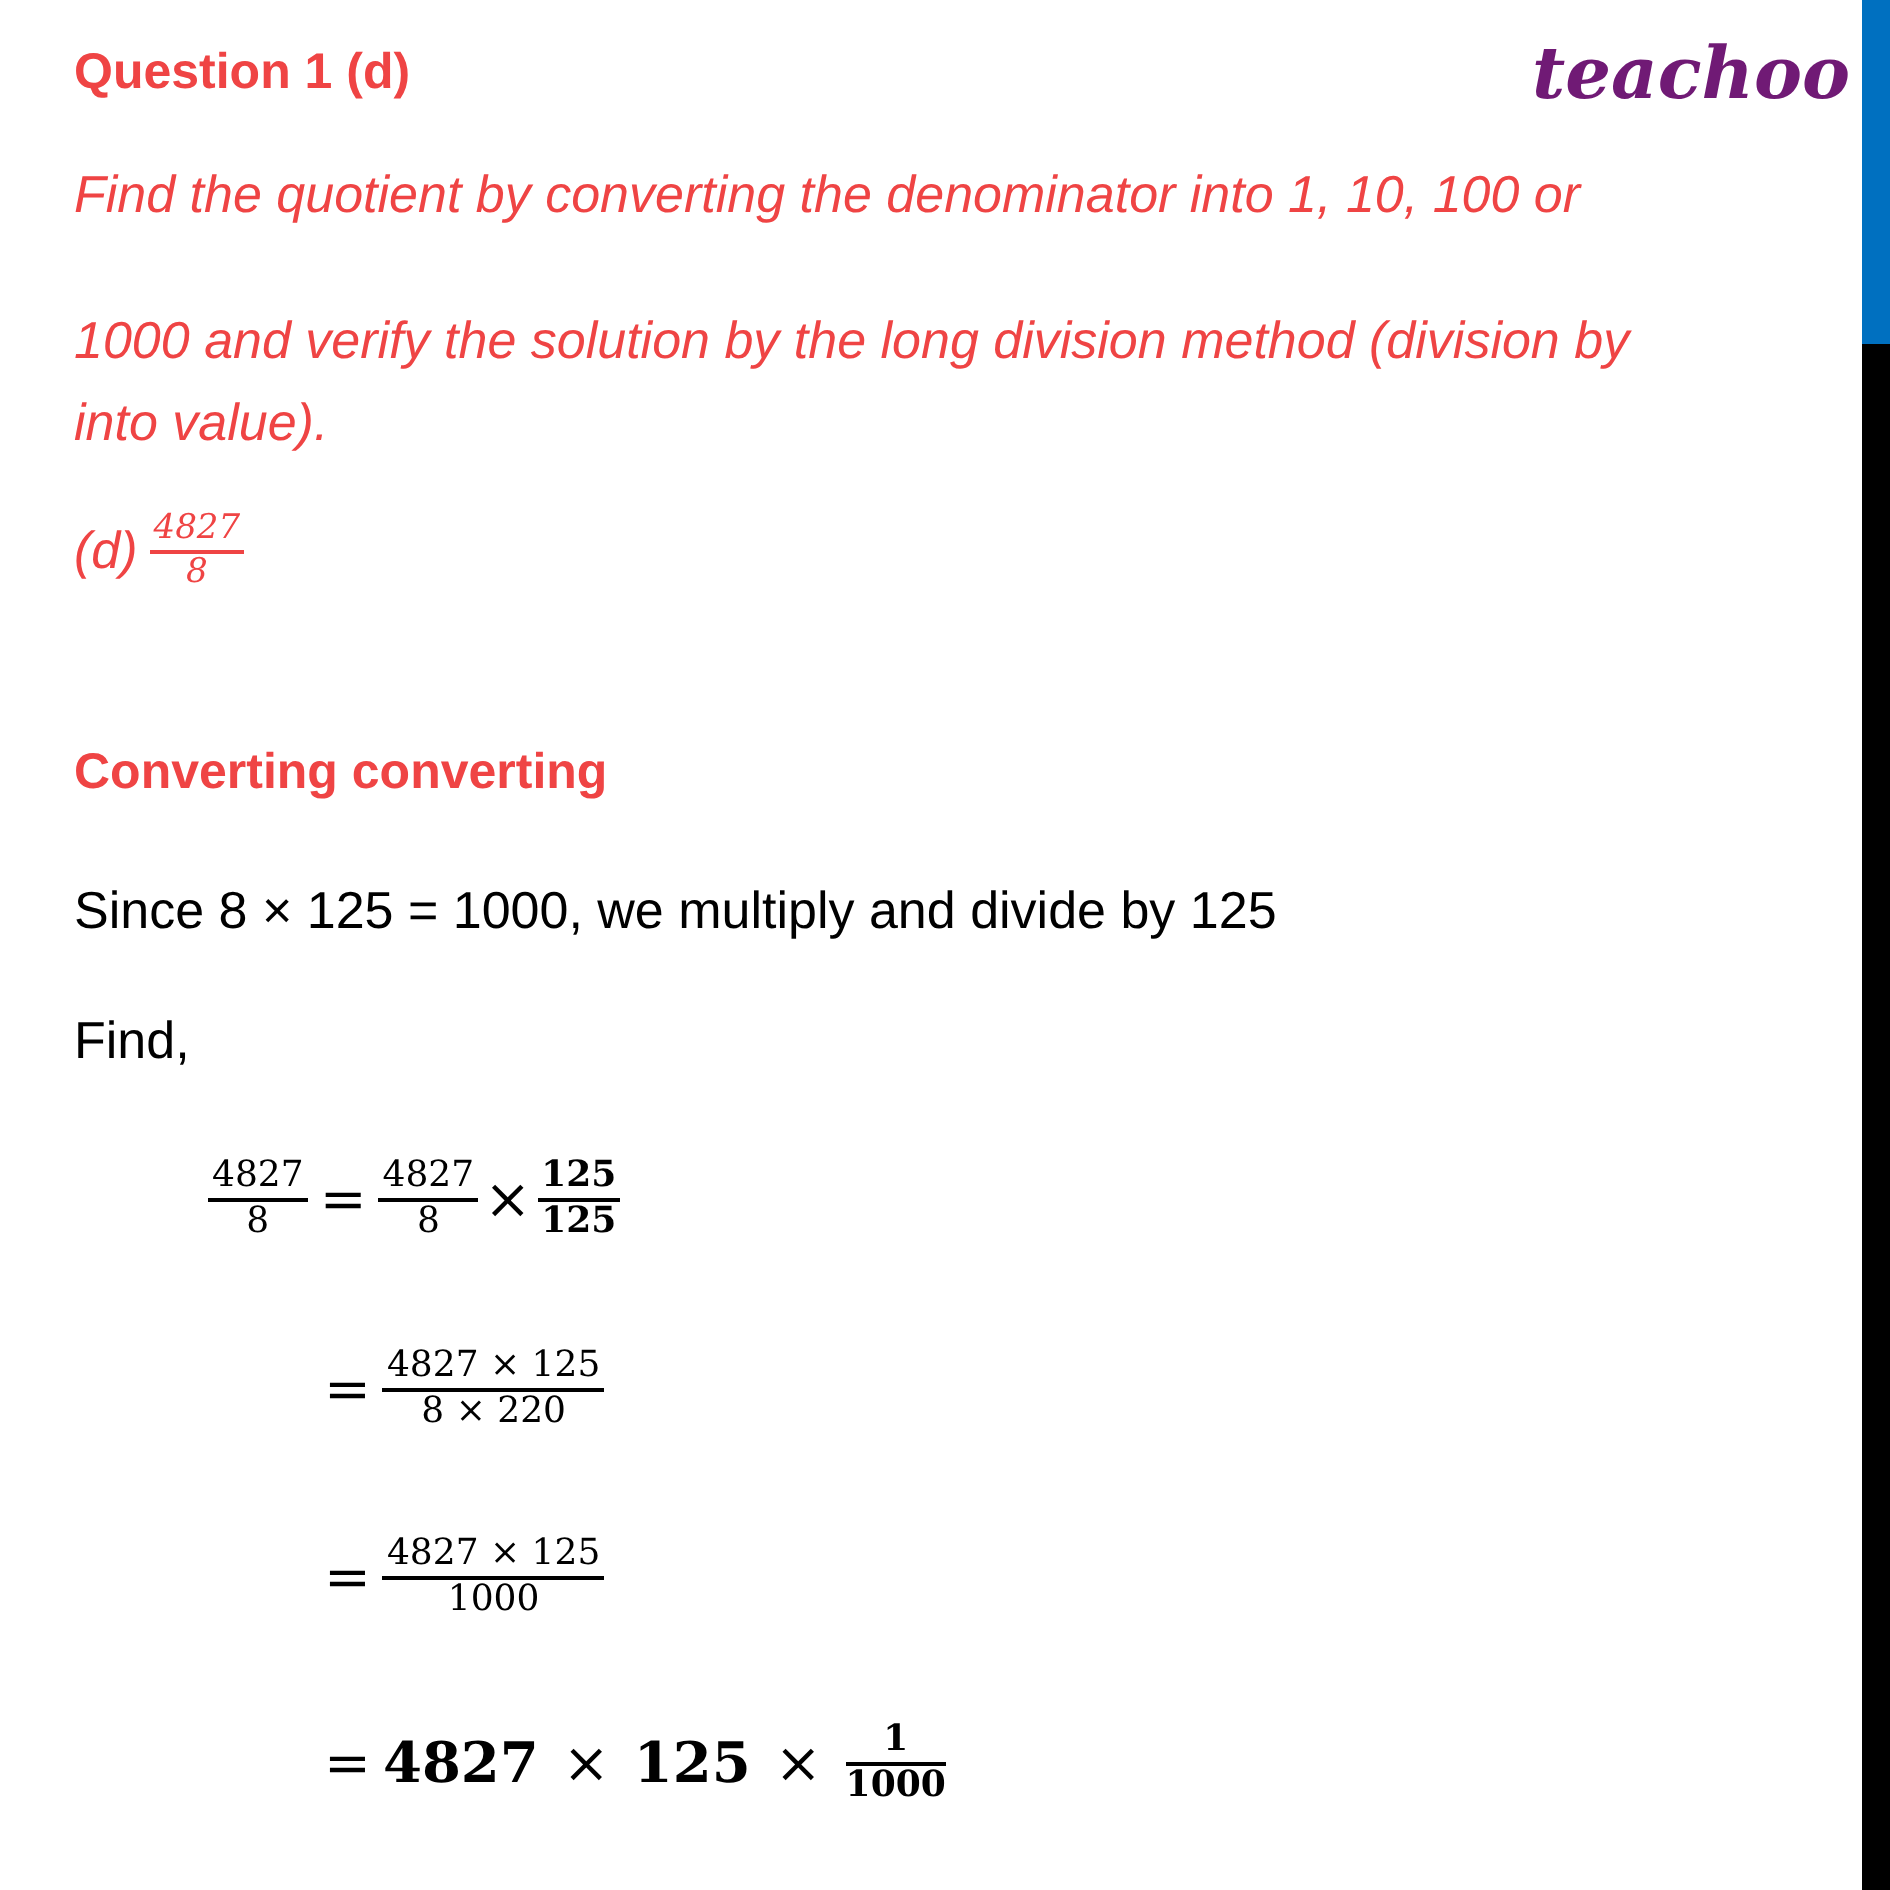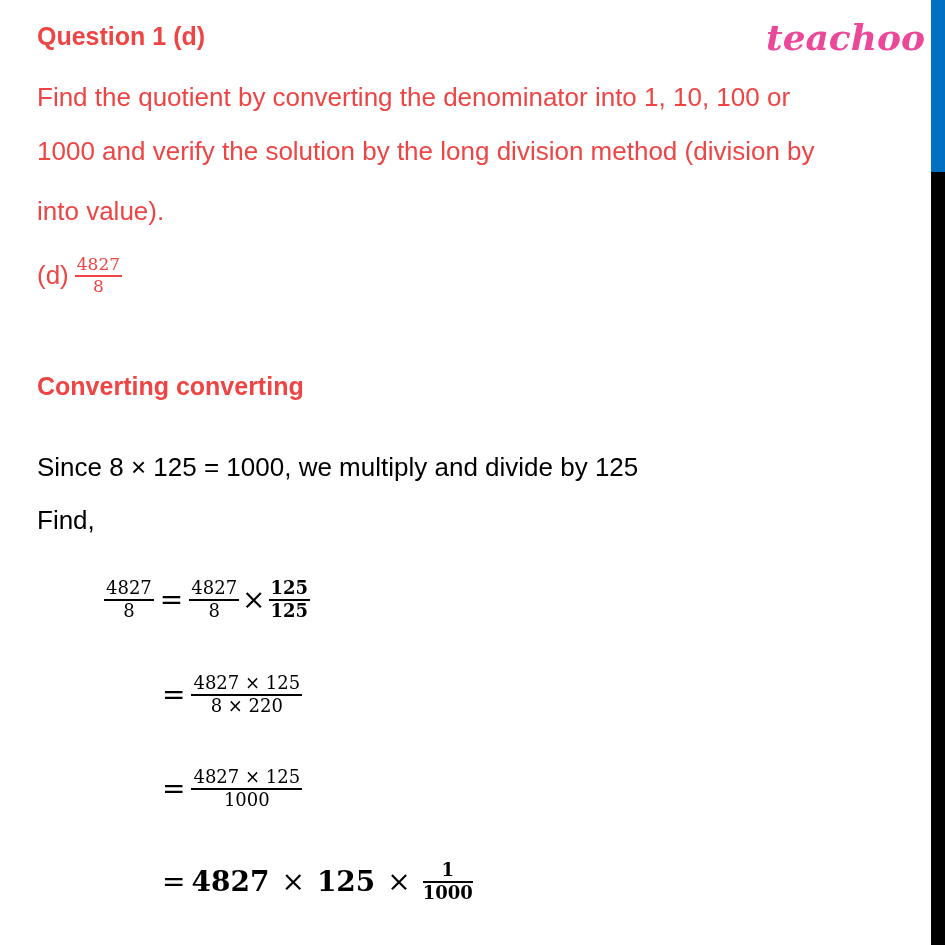--- a/index.html
+++ b/index.html
@@ -1,22 +1,22 @@
 <!DOCTYPE html>
 <html><head>
 <meta charset="utf-8">
 <style>
   html, body { margin:0; padding:0; }
   body { width:945px; height:945px; background:#ffffff; position:relative; overflow:hidden; font-family:"Liberation Sans", sans-serif; }
   .side-blue { position:absolute; left:931px; top:0; width:14px; height:172px; background:#0070c0; }
   .side-black { position:absolute; left:931px; top:172px; width:14px; height:773px; background:#000000; }
-  .logo { position:absolute; left:766px; top:16px; font-family:"DejaVu Serif", serif; font-style:italic; font-weight:bold; font-size:36px; color:#ec4899; letter-spacing:0px; }
+  .logo { position:absolute; left:766px; top:16px; font-family:"DejaVu Serif", serif; font-style:italic; font-weight:bold; font-size:36px; color:#701a75; letter-spacing:0px; }
   .blue { color:#ef4444; }
   .q-title { position:absolute; left:37px; top:22px; font-size:25px; font-weight:bold; }
-  .q-line { position:absolute; left:37px; font-size:26px; white-space:nowrap; }
+  .q-line { position:absolute; left:37px; font-size:26px; white-space:nowrap;font-style:italic; }
   .frac { display:inline-block; vertical-align:middle; text-align:center; font-family:"DejaVu Serif", serif; }
   .frac .num { display:block; padding:0 2px; border-bottom:2px solid currentColor; line-height:1.15; }
   .frac .den { display:block; line-height:1.15; }
   .small-frac { font-size:17px; }
   .sec-title { position:absolute; left:37px; top:372px; font-size:25px; font-weight:bold; }
   .body-line { position:absolute; left:37px; font-size:26px; color:#000; white-space:nowrap; }
   .math { position:absolute; font-family:"DejaVu Serif", serif; color:#000; white-space:nowrap; display:flex; align-items:center; }
   .math .op { font-size:28px; margin:0 6px; }
   .math .mfrac { font-size:18px; }
   .bold { font-weight:bold; }
@@ -25,33 +25,33 @@
 </head>
 <body>
 
 <div class="side-blue"></div>
 <div class="side-black"></div>
 
 <div class="logo">teachoo</div>
 
 <div class="q-title blue">Question 1 (d)</div>
 <div class="q-line blue" style="top:82px">Find the quotient by converting the denominator into 1, 10, 100 or</div>
-<div class="q-line blue" style="top:136px">1000 and verify the solution by the long division method (division by</div>
+<div class="q-line blue" style="top:155px">1000 and verify the solution by the long division method (division by</div>
 <div class="q-line blue" style="top:196px">into value).</div>
 
 <div class="q-line blue" style="top:255px; display:flex; align-items:center;">
   <span>(d)</span>
   <span class="frac small-frac" style="margin-left:6px;">
     <span class="num">4827</span>
     <span class="den">8</span>
   </span>
 </div>
 
 <div class="sec-title blue">Converting converting</div>
-<div class="body-line" style="top:452px">Since 8 × 125 = 1000, we multiply and divide by 125</div>
+<div class="body-line" style="top:440px">Since 8 × 125 = 1000, we multiply and divide by 125</div>
 <div class="body-line" style="top:505px">Find,</div>
 
 <div class="math" style="left:104px; top:578px;">
   <span class="frac mfrac">
     <span class="num">4827</span>
     <span class="den">8</span>
   </span>
   <span class="op">=</span>
   <span class="frac mfrac">
     <span class="num">4827</span>

